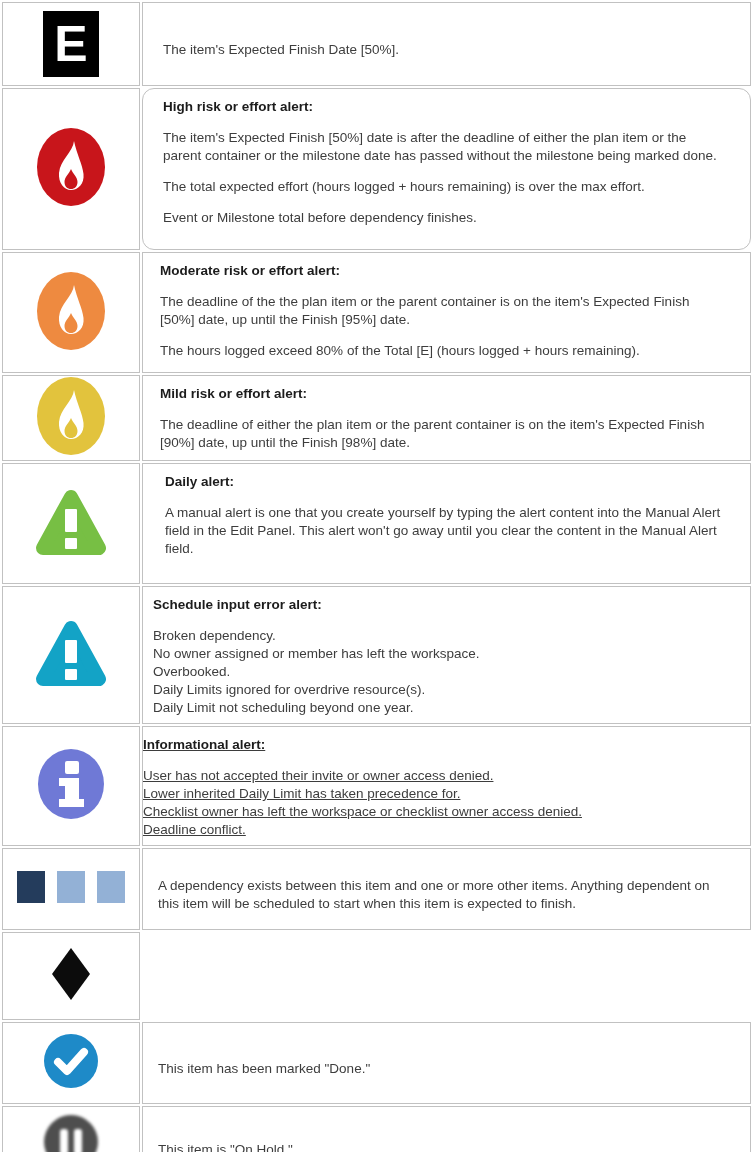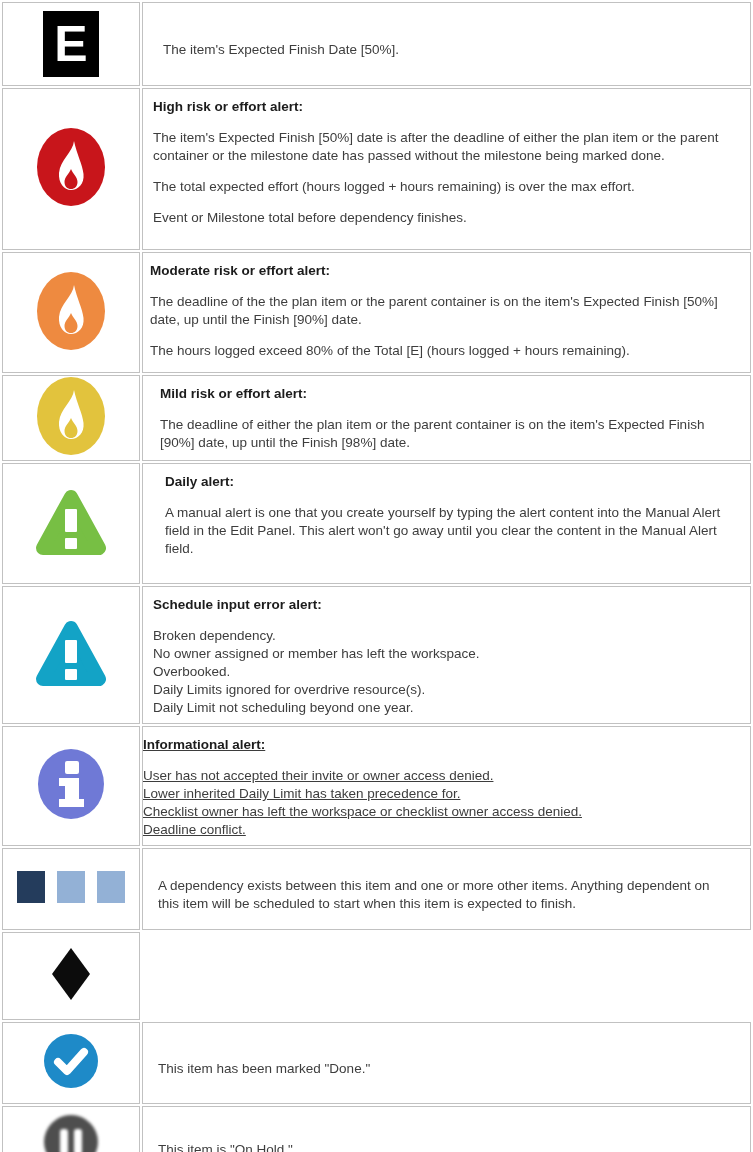--- a/index.html
+++ b/index.html
@@ -29,36 +29,36 @@
       <div class="cell desc-cell middle" style="padding-left: 20px;">
         <p><span>The item's Expected Finish Date [50%].</span></p>
       </div>
     </div>
     <div class="row" style="height: 162px;">
       <div class="cell icon-cell"><span class="icon-wrap"><svg width="68" height="78" viewBox="0 0 68 78">
         <ellipse cx="34" cy="39" rx="34" ry="39" fill="#c8151b"></ellipse>
         <path d="M37 13 C36 24 23 32 22 45 C21.3 55 27 62 34 62 C41 62 47.5 56 46.5 46 C45.5 36.5 40 27 37 13 Z" fill="#ffffff"></path>
         <path d="M34 41 C32 46 27.5 49 27.5 54 C27.5 58.5 30.4 61 34 61 C37.6 61 40.5 58.5 40.5 54 C40.5 49 36 46 34 41 Z" fill="#c8151b"></path>
       </svg></span></div>
-      <div class="cell desc-cell" style="padding-left: 10px;">
+      <div class="cell desc-cell" style="padding-left: 20px; border-radius: 12px;">
         <div class="heading">High risk or effort alert:</div>
         <p><span>The item's Expected Finish [50%] date is after the deadline of either the plan item or the parent container or the milestone date has passed without the milestone being marked done.</span></p>
         <p><span>The total expected effort (hours logged + hours remaining) is over the max effort.</span></p>
         <p><span>Event or Milestone total before dependency finishes.</span></p>
       </div>
     </div>
     <div class="row" style="height: 121px;">
       <div class="cell icon-cell"><span class="icon-wrap"><svg width="68" height="78" viewBox="0 0 68 78">
         <ellipse cx="34" cy="39" rx="34" ry="39" fill="#ee8a40"></ellipse>
         <path d="M37 13 C36 24 23 32 22 45 C21.3 55 27 62 34 62 C41 62 47.5 56 46.5 46 C45.5 36.5 40 27 37 13 Z" fill="#ffffff"></path>
         <path d="M34 41 C32 46 27.5 49 27.5 54 C27.5 58.5 30.4 61 34 61 C37.6 61 40.5 58.5 40.5 54 C40.5 49 36 46 34 41 Z" fill="#ee8a40"></path>
       </svg></span></div>
-      <div class="cell desc-cell" style="padding-left: 7px;">
+      <div class="cell desc-cell" style="padding-left: 17px;">
         <div class="heading">Moderate risk or effort alert:</div>
-        <p><span>The deadline of the the plan item or the parent container is on the item's Expected Finish [50%] date, up until the Finish [90%] date.</span></p>
+        <p><span>The deadline of the the plan item or the parent container is on the item's Expected Finish [50%] date, up until the Finish [95%] date.</span></p>
         <p><span>The hours logged exceed 80% of the Total [E] (hours logged + hours remaining).</span></p>
       </div>
     </div>
     <div class="row" style="height: 86px;">
       <div class="cell icon-cell"><span class="icon-wrap"><svg width="68" height="78" viewBox="0 0 68 78">
         <ellipse cx="34" cy="39" rx="34" ry="39" fill="#e2c33d"></ellipse>
         <path d="M37 13 C36 24 23 32 22 45 C21.3 55 27 62 34 62 C41 62 47.5 56 46.5 46 C45.5 36.5 40 27 37 13 Z" fill="#ffffff"></path>
         <path d="M34 41 C32 46 27.5 49 27.5 54 C27.5 58.5 30.4 61 34 61 C37.6 61 40.5 58.5 40.5 54 C40.5 49 36 46 34 41 Z" fill="#e2c33d"></path>
       </svg></span></div>
       <div class="cell desc-cell" style="padding-left: 17px; margin-top: 16px;">

